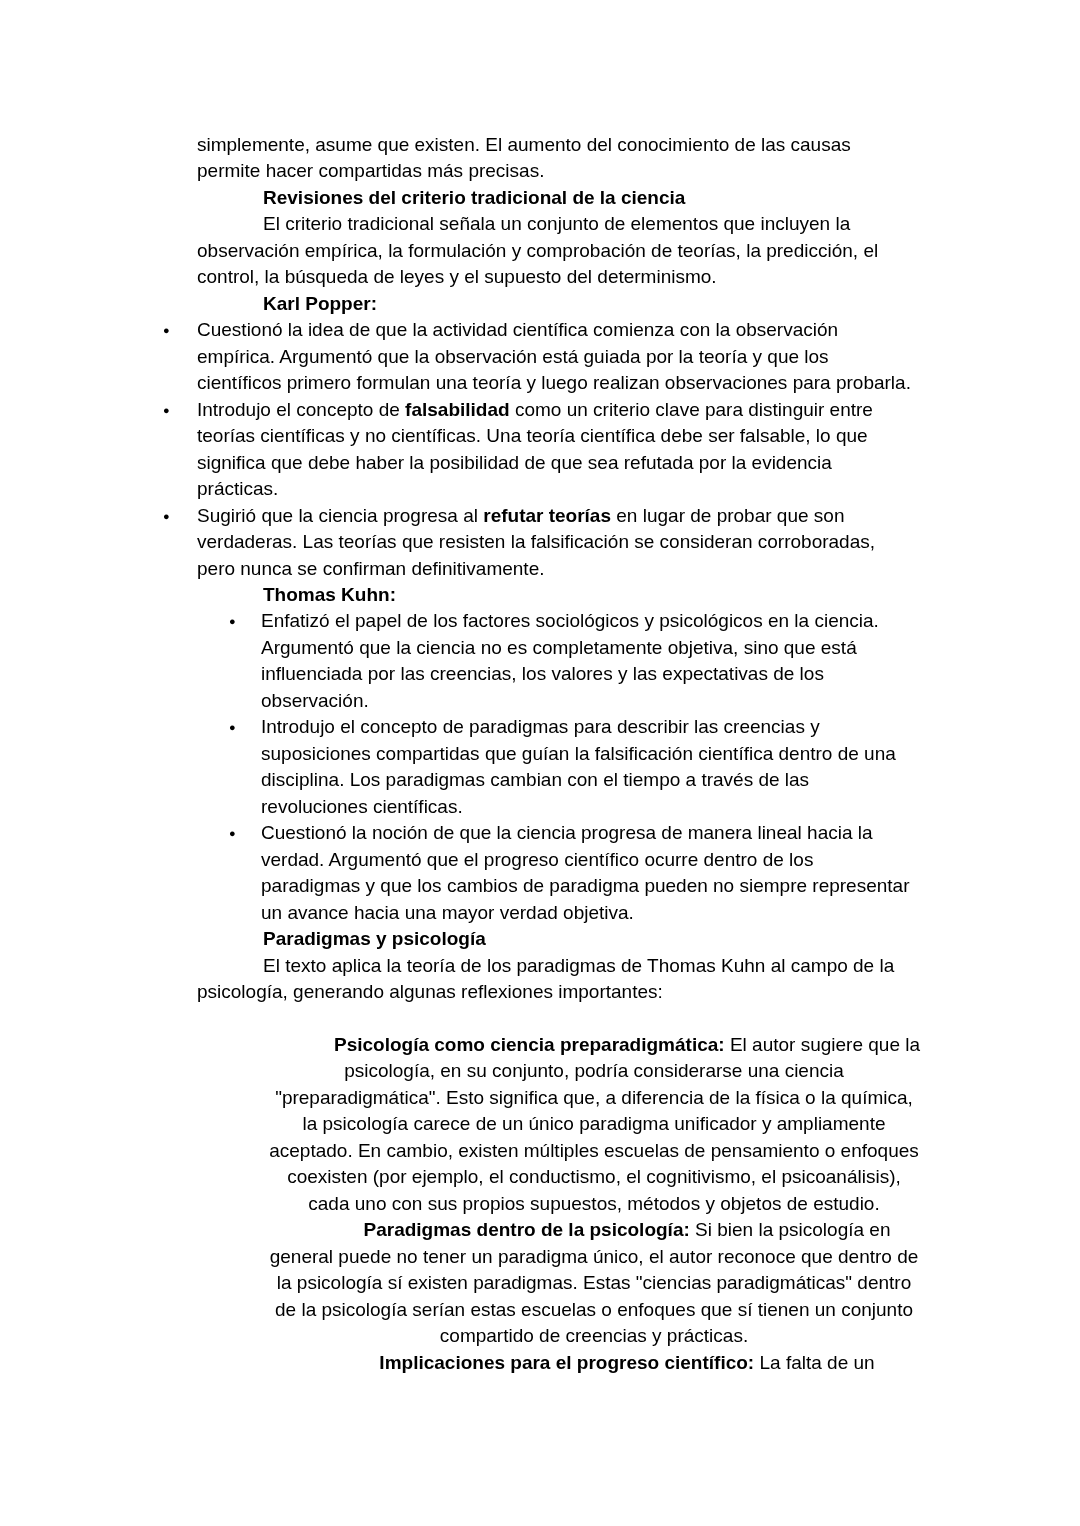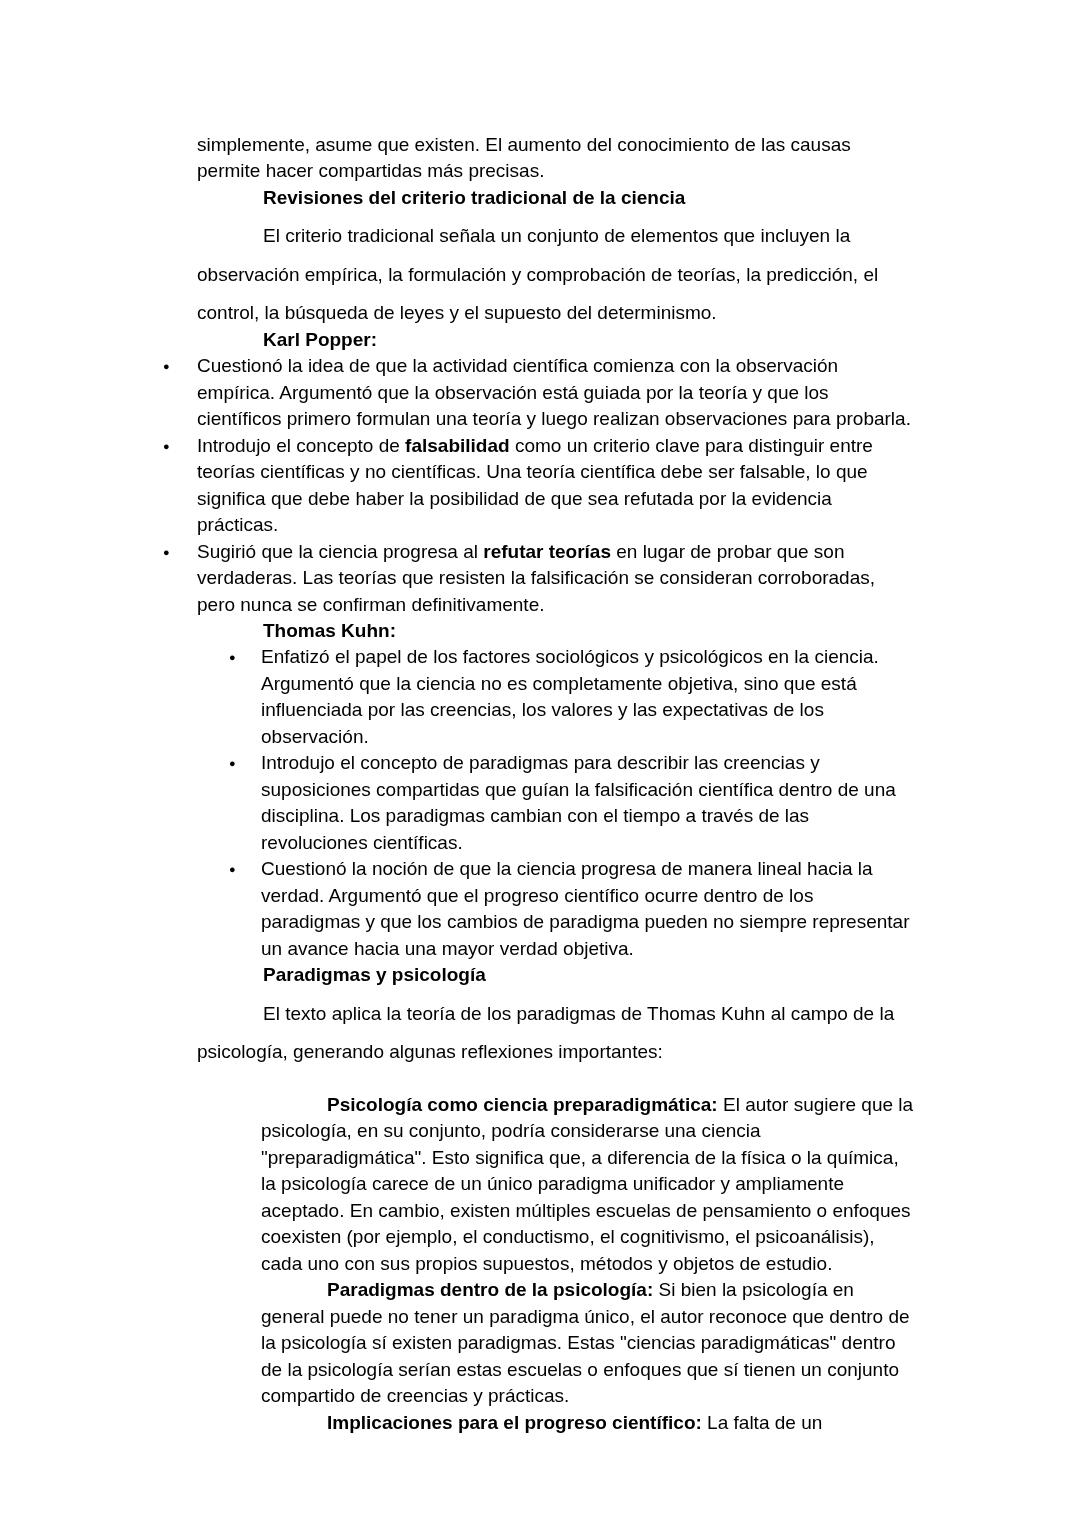--- a/index.html
+++ b/index.html
@@ -13,26 +13,26 @@
     font-size:19px;
     line-height:26.47px;
     color:#000000;
   }
   .content { position:absolute; top:132px; left:0; right:0; }
   .line { position:relative; white-space:pre; }
   .bold { font-weight:700; }
 
   
   .body .line            { padding-left:197px; }
-  .body-first-indent .line        { padding-left:197px;margin-top:12px; }
+  .body-first-indent .line        { padding-left:197px; }
   .body-first-indent .line.first  { padding-left:263px; }
   .heading .line         { padding-left:263px; font-weight:700; }
   .bullet-1 .line        { padding-left:197px; }
   .bullet-2 .line        { padding-left:261px; }
-  .lead-para .line       { padding-left:261px; }
+  .lead-para .line       { padding-left:261px;text-align:center; }
   .lead-para .line.first { padding-left:327px; }
   .blank-line .line      { min-height:26.47px; }
 
   .marker {
     position:absolute;
     top:0; height:100%;
     display:flex; align-items:center;
     font-size:11px;
   }
   .bullet-1 .marker { left:163px; }

